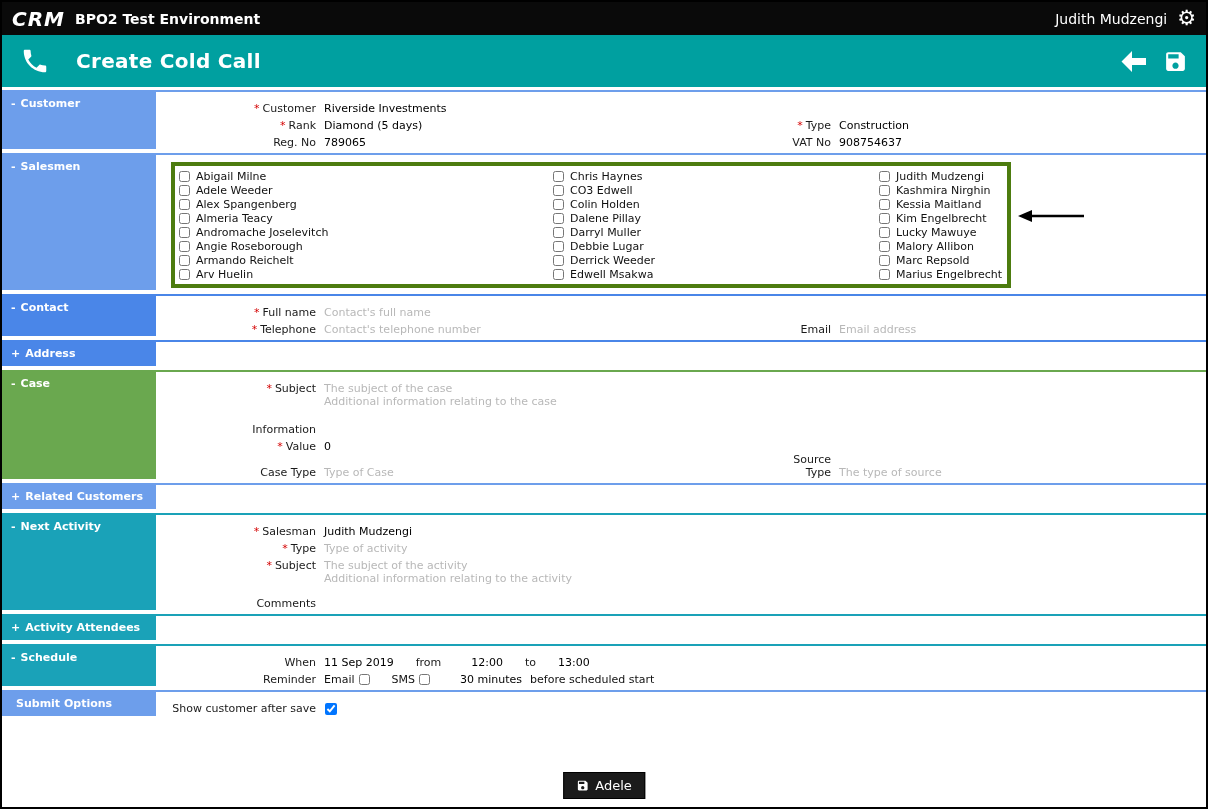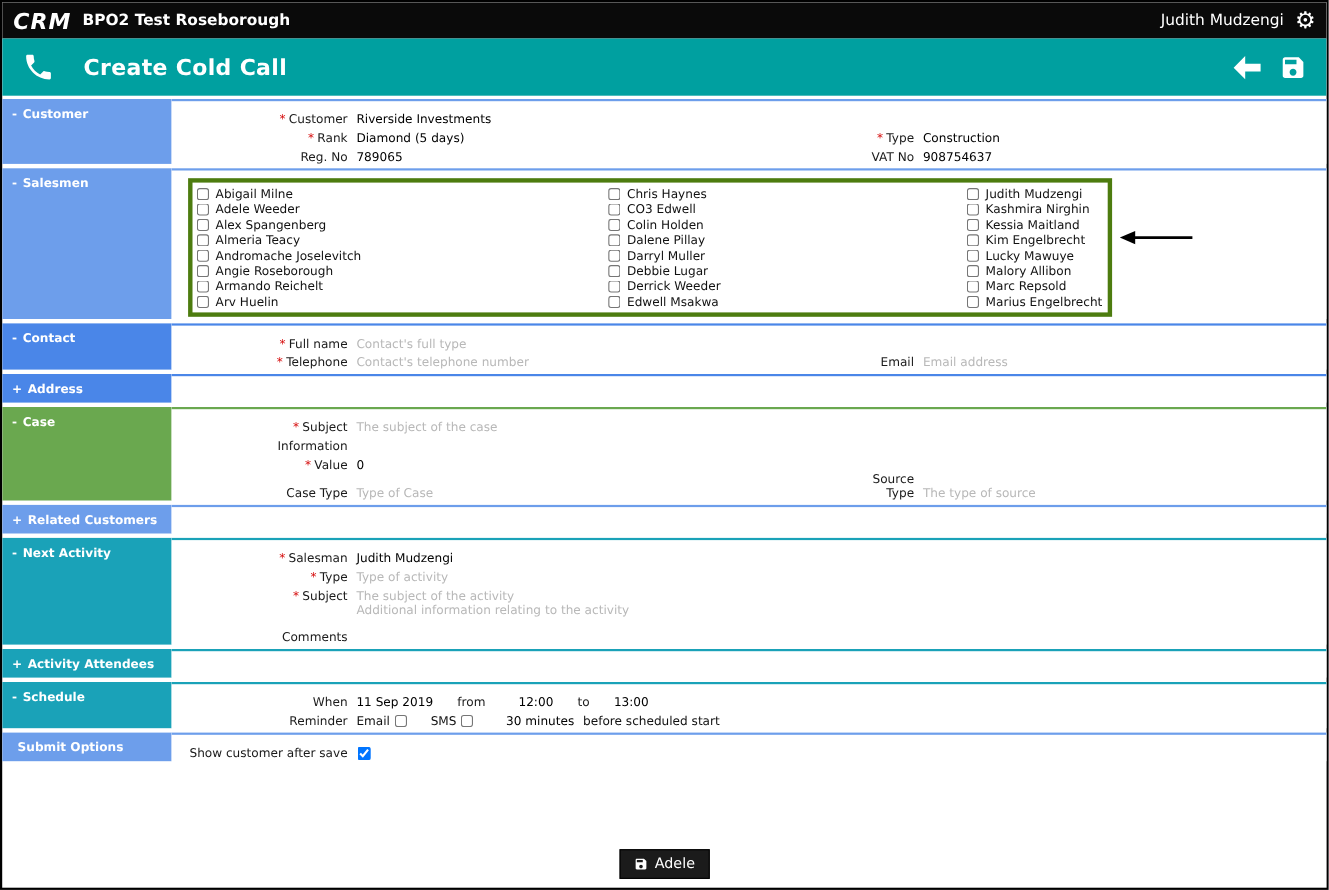--- a/index.html
+++ b/index.html
@@ -54,21 +54,21 @@
 
   .footer-btn { position:absolute; left:50%; transform:translateX(-50%); bottom:8px; background:#1b1b1b; color:#fff; border:1px solid #000; font-size:13px; font-family:inherit; display:inline-flex; align-items:center; gap:6px; padding:5px 12px; cursor:pointer; }
 </style>
 </head>
 <body>
 
 <div class="window">
 
   <header class="topbar">
     <span class="logo">CRM</span>
-    <span class="env">BPO2 Test Roseborough</span>
+    <span class="env">BPO2 Test Environment</span>
     <span class="spacer"></span>
     <span class="user">Judith Mudzengi</span>
     <span class="gear">⚙</span>
   </header>
 
   <div class="pageheader">
     <span class="hicon">
       <svg width="30" height="30" viewBox="0 0 24 24" fill="#fff">
           <path d="M6.62 10.79c1.44 2.83 3.76 5.14 6.59 6.59l2.2-2.21c.27-.27.67-.36 1.02-.24 1.12.37 2.33.57 3.57.57.55 0 1 .45 1 1V20c0 .55-.45 1-1 1-9.39 0-17-7.61-17-17 0-.55.45-1 1-1h3.5c.55 0 1 .45 1 1 0 1.25.2 2.45.57 3.57.11.35.03.74-.25 1.02l-2.2 2.2z"></path>
         </svg>
@@ -233,21 +233,21 @@
       </div>
     </section>
 
     <section class="sec" style="--c:#4A86E8">
       <div class="side">
         <span class="tog">-</span><span>Contact</span>
       </div>
       <div class="content">
         <div class="frow">
           <span class="lbl"><i class="req">*</i><span>Full name</span></span>
-          <span class="ph">Contact's full type</span>
+          <span class="ph">Contact's full name</span>
         </div>
         <div class="frow">
           <span class="lbl"><i class="req">*</i><span>Telephone</span></span>
           <span class="ph vmain">Contact's telephone number</span>
           <span class="rlbl"><span>Email</span></span>
           <span class="ph">Email address</span>
         </div>
       </div>
     </section>
 
@@ -262,20 +262,21 @@
       <div class="side">
         <span class="tog">-</span><span>Case</span>
       </div>
       <div class="content">
         <div class="frow">
           <span class="lbl"><i class="req">*</i><span>Subject</span></span>
           <span class="ph">The subject of the case</span>
         </div>
         <div class="frow">
           <span class="lbl"><span>Information</span></span>
+          <span class="ph area-md">Additional information relating to the case</span>
         </div>
         <div class="frow">
           <span class="lbl"><i class="req">*</i><span>Value</span></span>
           <span class="val">0</span>
         </div>
         <div class="frow">
           <span class="lbl"><span>Case Type</span></span>
           <span class="ph vmain">Type of Case</span>
           <span class="rlbl"><span>Source Type</span></span>
           <span class="ph">The type of source</span>

